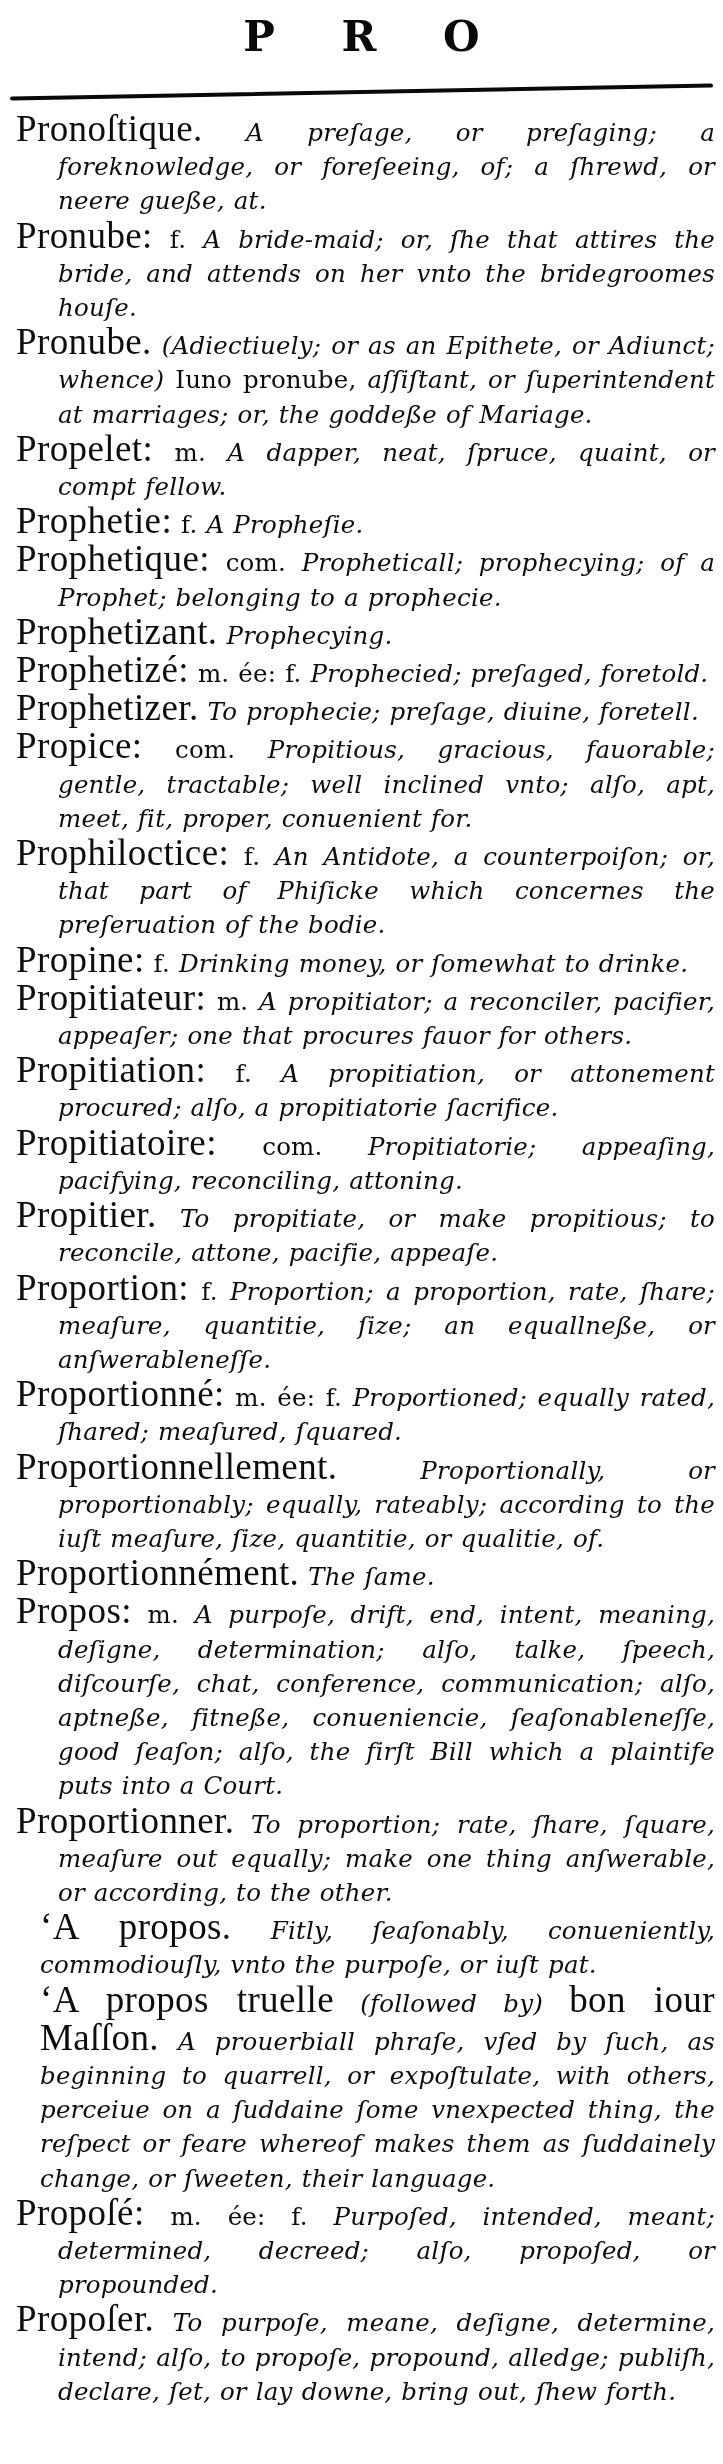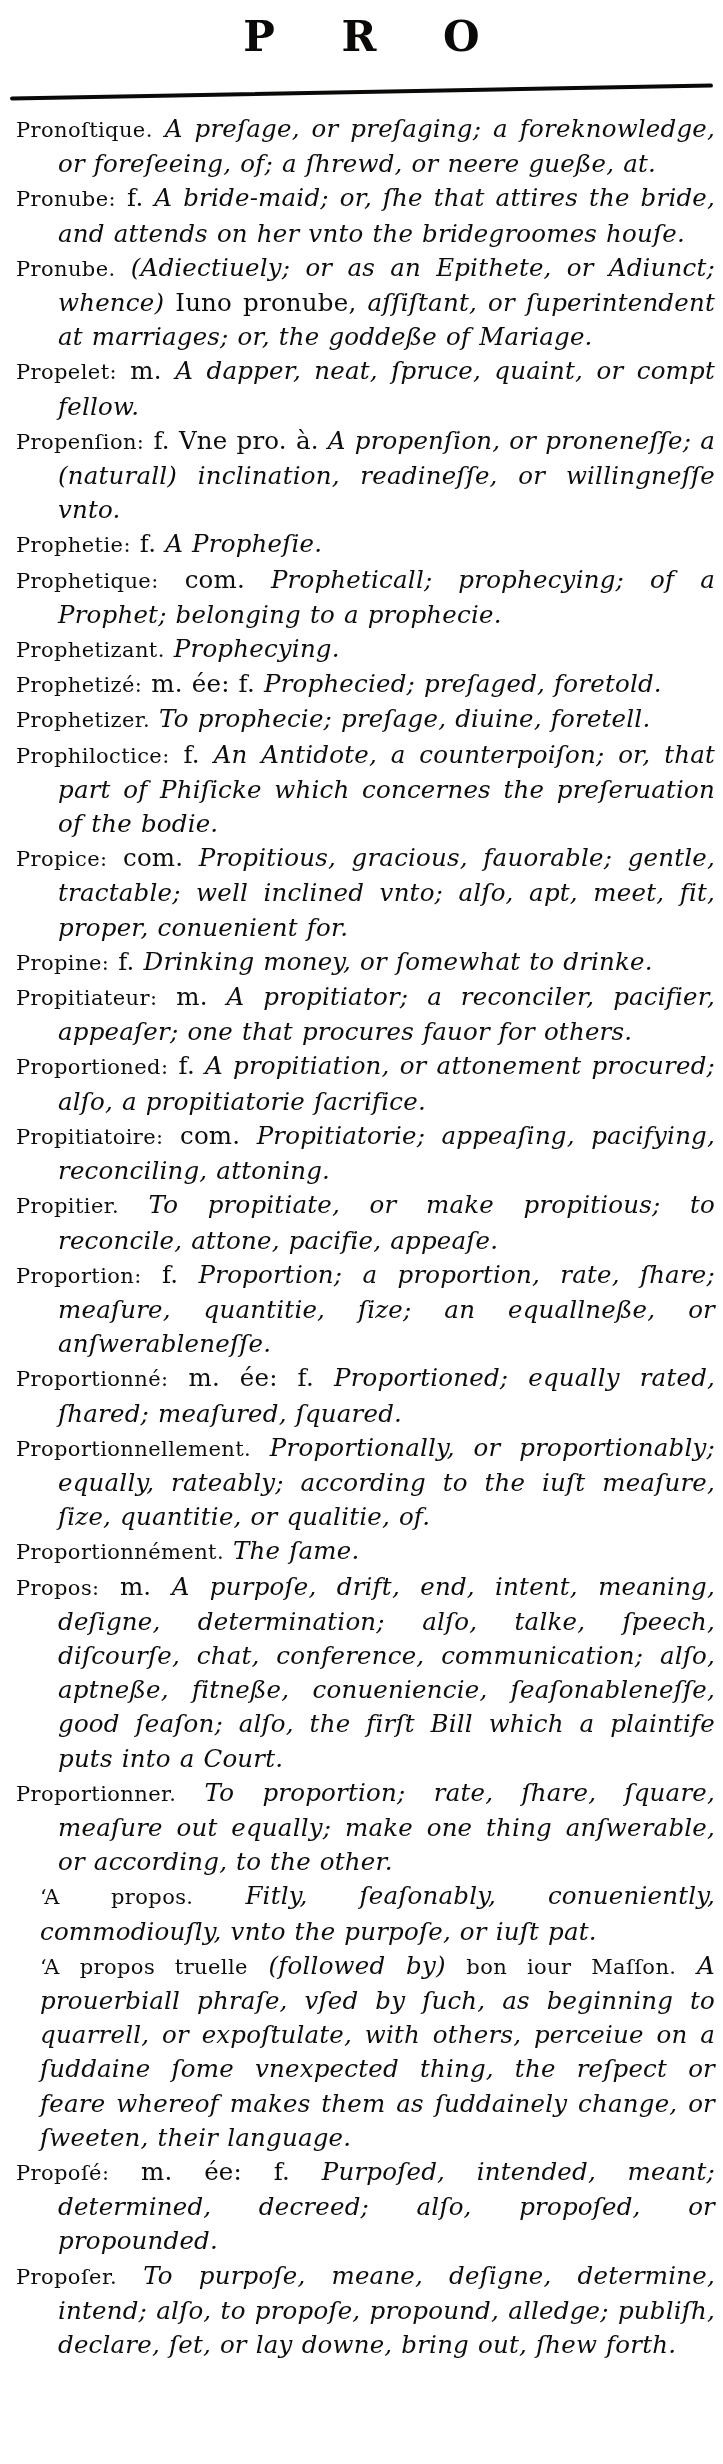--- a/index.html
+++ b/index.html
@@ -51,53 +51,53 @@
     line-height: 34.2px;
     letter-spacing: 0.2px;
     word-spacing: 1px;
   }
   p.entry.sub {
     padding-left: 32px;
     text-indent: 0;
   }
   .seg-h {
     font-style: normal;
-    font-size: 21px;
+    font-size: 37px;
     letter-spacing: 0.4px;
+    font-family: Liberation Serif, serif;
   }
   .seg-g {
     font-style: normal;
     font-size: 24.5px;
   }
   .seg-d {
     font-style: italic;
   }
 </style>
 </head>
 <body>
 
 <div class="page">
   <h1 class="running-head">P R O</h1>
   <div class="rule"></div>
   <div class="entries">
       <p class="entry"><span class="seg-h">Pronoſtique.</span><span class="seg-d"> A preſage, or preſaging; a foreknowledge, or foreſeeing, of; a ſhrewd, or neere gueße, at.</span></p>
       <p class="entry"><span class="seg-h">Pronube:</span><span class="seg-g"> f. </span><span class="seg-d">A bride-maid; or, ſhe that attires the bride, and attends on her vnto the bridegroomes houſe.</span></p>
       <p class="entry"><span class="seg-h">Pronube.</span><span class="seg-d"> (Adiectiuely; or as an Epithete, or Adiunct; whence) </span><span class="seg-g">Iuno pronube,</span><span class="seg-d"> aſſiſtant, or ſuperintendent at marriages; or, the goddeße of Mariage.</span></p>
       <p class="entry"><span class="seg-h">Propelet:</span><span class="seg-g"> m. </span><span class="seg-d">A dapper, neat, ſpruce, quaint, or compt fellow.</span></p>
-      <p class="entry"><span class="seg-h">Propenſion:</span><span class="seg-g"> f. Vne pro. à. </span><span class="seg-d">A propenſion, or proneneſſe; a (naturall) inclination, readineſſe, or willingneſſe vnto.</span></p>
       <p class="entry"><span class="seg-h">Prophetie:</span><span class="seg-g"> f. </span><span class="seg-d">A Propheſie.</span></p>
       <p class="entry"><span class="seg-h">Prophetique:</span><span class="seg-g"> com. </span><span class="seg-d">Propheticall; prophecying; of a Prophet; belonging to a prophecie.</span></p>
       <p class="entry"><span class="seg-h">Prophetizant.</span><span class="seg-d"> Prophecying.</span></p>
       <p class="entry"><span class="seg-h">Prophetizé:</span><span class="seg-g"> m. ée: f. </span><span class="seg-d">Prophecied; preſaged, foretold.</span></p>
       <p class="entry"><span class="seg-h">Prophetizer.</span><span class="seg-d"> To prophecie; preſage, diuine, foretell.</span></p>
+      <p class="entry"><span class="seg-h">Propice:</span><span class="seg-g"> com. </span><span class="seg-d">Propitious, gracious, fauorable; gentle, tractable; well inclined vnto; alſo, apt, meet, fit, proper, conuenient for.</span></p>
       <p class="entry"><span class="seg-h">Prophiloctice:</span><span class="seg-g"> f. </span><span class="seg-d">An Antidote, a counterpoiſon; or, that part of Phiſicke which concernes the preſeruation of the bodie.</span></p>
-      <p class="entry"><span class="seg-h">Propice:</span><span class="seg-g"> com. </span><span class="seg-d">Propitious, gracious, fauorable; gentle, tractable; well inclined vnto; alſo, apt, meet, fit, proper, conuenient for.</span></p>
       <p class="entry"><span class="seg-h">Propine:</span><span class="seg-g"> f. </span><span class="seg-d">Drinking money, or ſomewhat to drinke.</span></p>
       <p class="entry"><span class="seg-h">Propitiateur:</span><span class="seg-g"> m. </span><span class="seg-d">A propitiator; a reconciler, pacifier, appeaſer; one that procures fauor for others.</span></p>
-      <p class="entry"><span class="seg-h">Proportioned:</span><span class="seg-g"> f. </span><span class="seg-d">A propitiation, or attonement procured; alſo, a propitiatorie ſacrifice.</span></p>
+      <p class="entry"><span class="seg-h">Propitiation:</span><span class="seg-g"> f. </span><span class="seg-d">A propitiation, or attonement procured; alſo, a propitiatorie ſacrifice.</span></p>
       <p class="entry"><span class="seg-h">Propitiatoire:</span><span class="seg-g"> com. </span><span class="seg-d">Propitiatorie; appeaſing, pacifying, reconciling, attoning.</span></p>
       <p class="entry"><span class="seg-h">Propitier.</span><span class="seg-d"> To propitiate, or make propitious; to reconcile, attone, pacifie, appeaſe.</span></p>
       <p class="entry"><span class="seg-h">Proportion:</span><span class="seg-g"> f. </span><span class="seg-d">Proportion; a proportion, rate, ſhare; meaſure, quantitie, ſize; an equallneße, or anſwerableneſſe.</span></p>
       <p class="entry"><span class="seg-h">Proportionné:</span><span class="seg-g"> m. ée: f. </span><span class="seg-d">Proportioned; equally rated, ſhared; meaſured, ſquared.</span></p>
       <p class="entry"><span class="seg-h">Proportionnellement.</span><span class="seg-d"> Proportionally, or proportionably; equally, rateably; according to the iuſt meaſure, ſize, quantitie, or qualitie, of.</span></p>
       <p class="entry"><span class="seg-h">Proportionnément.</span><span class="seg-d"> The ſame.</span></p>
       <p class="entry"><span class="seg-h">Propos:</span><span class="seg-g"> m. </span><span class="seg-d">A purpoſe, drift, end, intent, meaning, deſigne, determination; alſo, talke, ſpeech, diſcourſe, chat, conference, communication; alſo, aptneße, fitneße, conueniencie, ſeaſonableneſſe, good ſeaſon; alſo, the firſt Bill which a plaintife puts into a Court.</span></p>
       <p class="entry"><span class="seg-h">Proportionner.</span><span class="seg-d"> To proportion; rate, ſhare, ſquare, meaſure out equally; make one thing anſwerable, or according, to the other.</span></p>
       <p class="entry sub"><span class="seg-h">‘A propos.</span><span class="seg-d"> Fitly, ſeaſonably, conueniently, commodiouſly, vnto the purpoſe, or iuſt pat.</span></p>
       <p class="entry sub"><span class="seg-h">‘A propos truelle</span><span class="seg-d"> (followed by) </span><span class="seg-h">bon iour Maſſon.</span><span class="seg-d"> A prouerbiall phraſe, vſed by ſuch, as beginning to quarrell, or expoſtulate, with others, perceiue on a ſuddaine ſome vnexpected thing, the reſpect or feare whereof makes them as ſuddainely change, or ſweeten, their language.</span></p>

